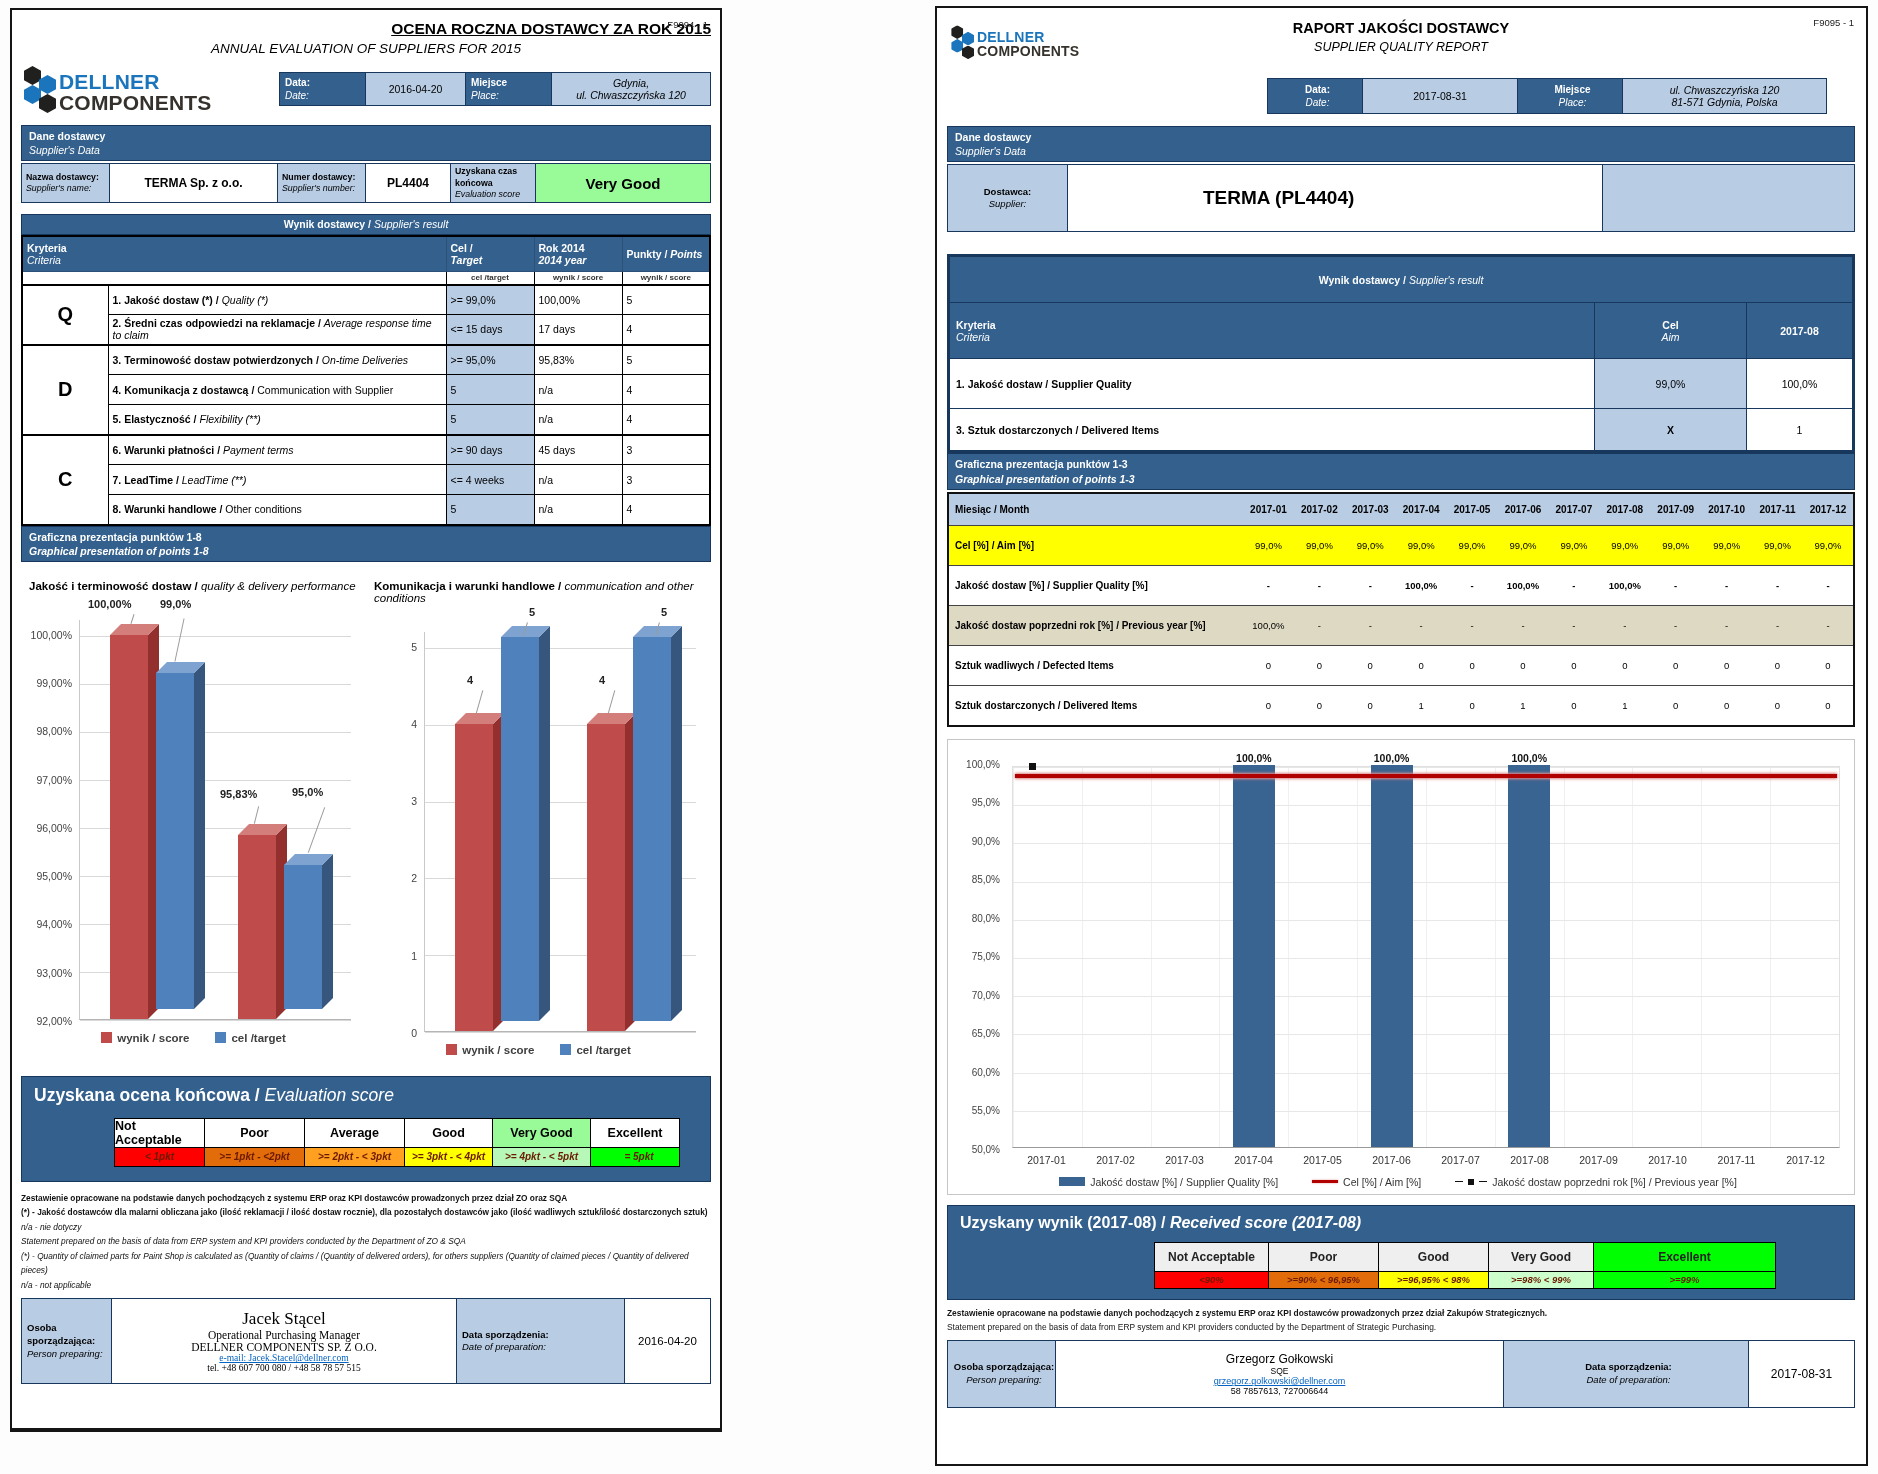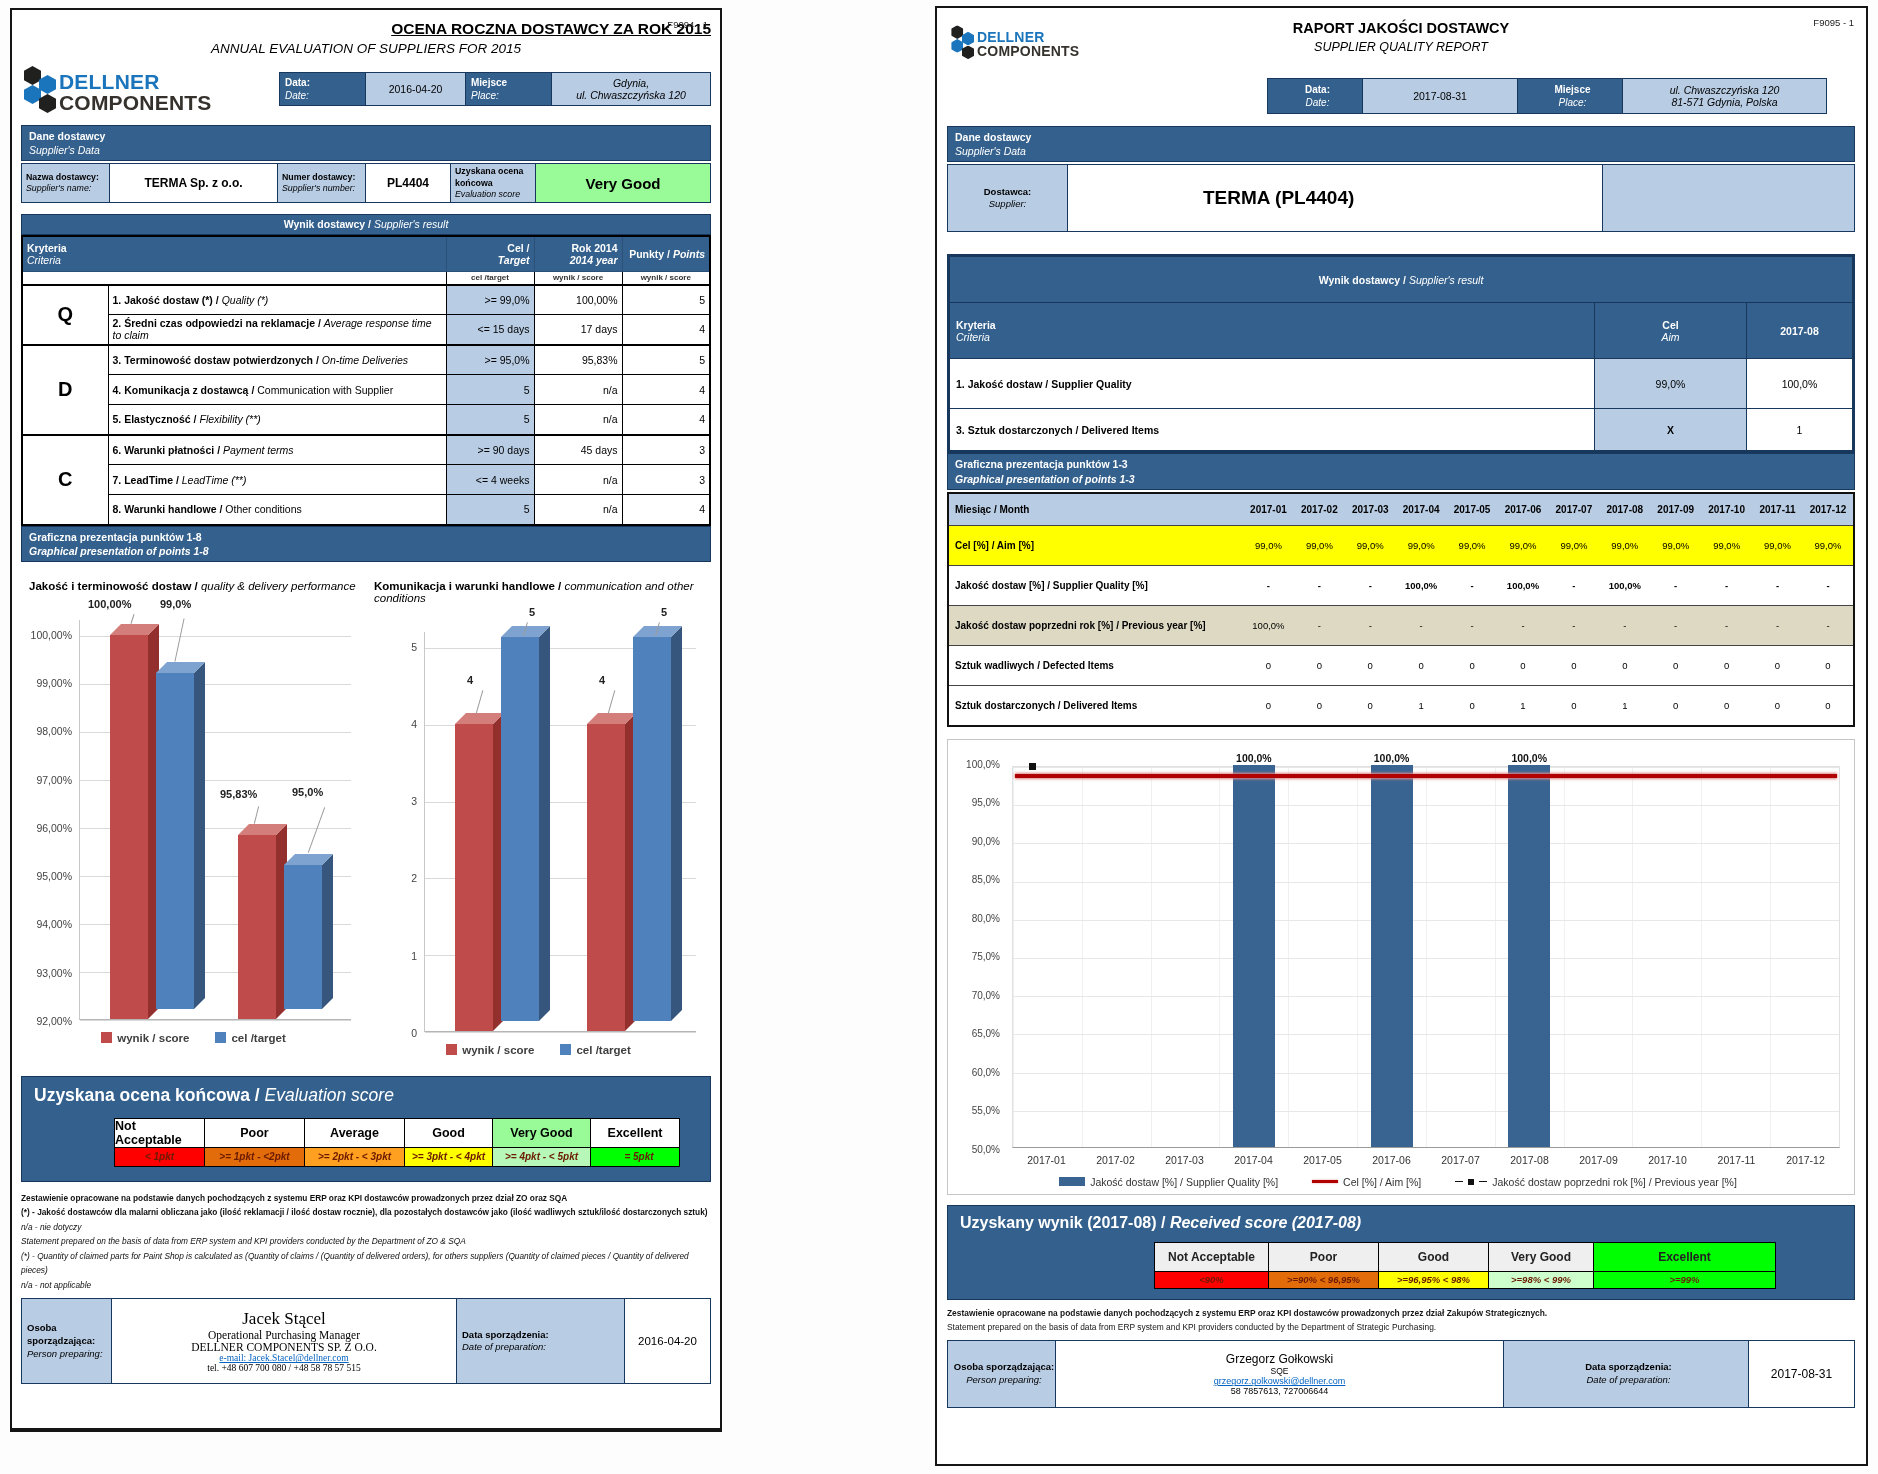--- a/index.html
+++ b/index.html
@@ -50,21 +50,21 @@
   .sval { text-align:center; font-weight:bold; font-size:12px; }
 
   
   table { border-collapse:collapse; }
   .crit { width:100%; table-layout:fixed; border:2px solid #000; }
   .crit td, .crit th { border:1px solid #000; font-size:10.5px; padding:1px 4px; }
   .crit .hdark { background:var(--dark); color:#fff; border-color:#2c5077; }
   .crit .sub { font-size:8px; font-weight:bold; color:#333; text-align:center; height:13px; padding:0; }
   .crit .grp { font-size:20px; font-weight:bold; text-align:center; }
   .crit .lbl { text-align:left; height:30px; }
-  .crit .num { text-align:right; }
+  .crit .num { text-align:left; }
   .cellblue { background:var(--light); }
   .gtop td { border-top:2px solid #000; }
 
   
   .chartsrow { display:flex; margin-top:14px; }
   .chartbox { width:347px; }
   .ctitle { font-size:11.5px; margin:4px 0 2px 8px; }
   .chartarea { position:relative; display:flex; padding-top:26px; }
   .ycol { position:relative; width:58px; height:400px; flex:none; }
   .yticks { position:absolute; top:9px; right:7px; height:398px; display:flex; flex-direction:column;
@@ -208,21 +208,21 @@
         <span>TERMA Sp. z o.o.</span>
       </div>
     <div class="lightc slab" style="width:88px;">
       <span class="pl">Numer dostawcy:</span>
         <span class="en">Supplier's number:</span>
     </div>
     <div class="sval" style="width:85px;">
         <span>PL4404</span>
       </div>
     <div class="lightc slab" style="width:85px;">
-      <span class="pl">Uzyskana ocena końcowa</span>
+      <span class="pl">Uzyskana czas końcowa</span>
         <span class="en">Evaluation score</span>
     </div>
     <div class="sval" style="flex:1; background:var(--green); font-size:15px;">
       <span>Very Good</span>
     </div>
   </div>
 
   <div style="margin-top:11px;">
     <div class="banner dark banner-c" style="padding:2px;">
       <span class="pl">Wynik dostawcy / </span><span class="en">Supplier's result</span>

